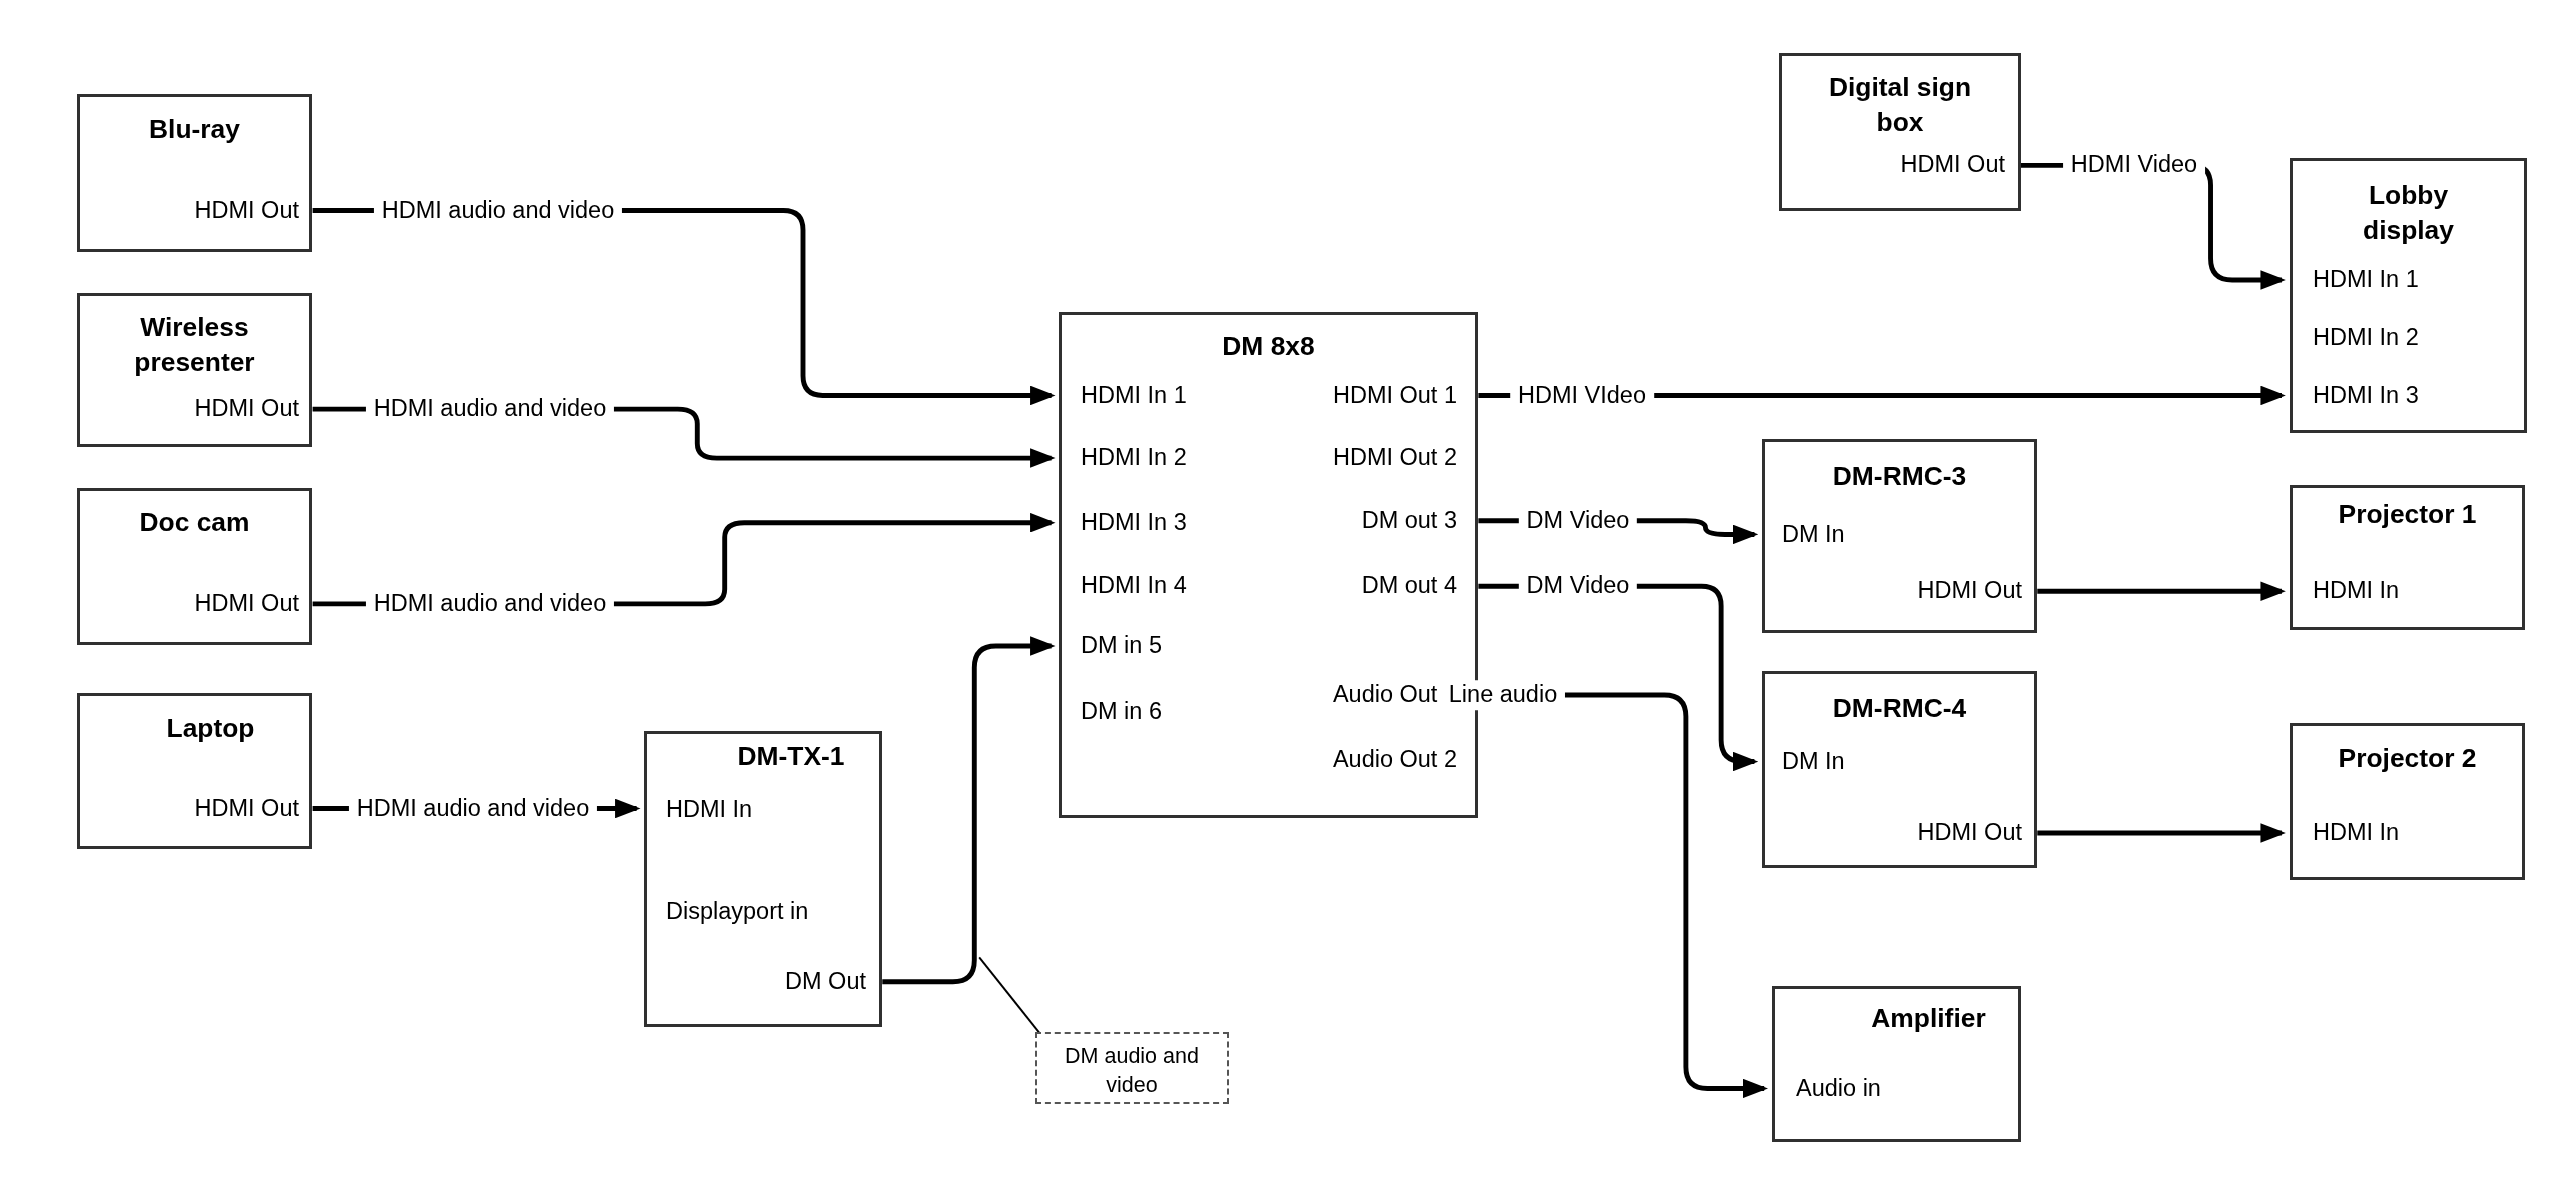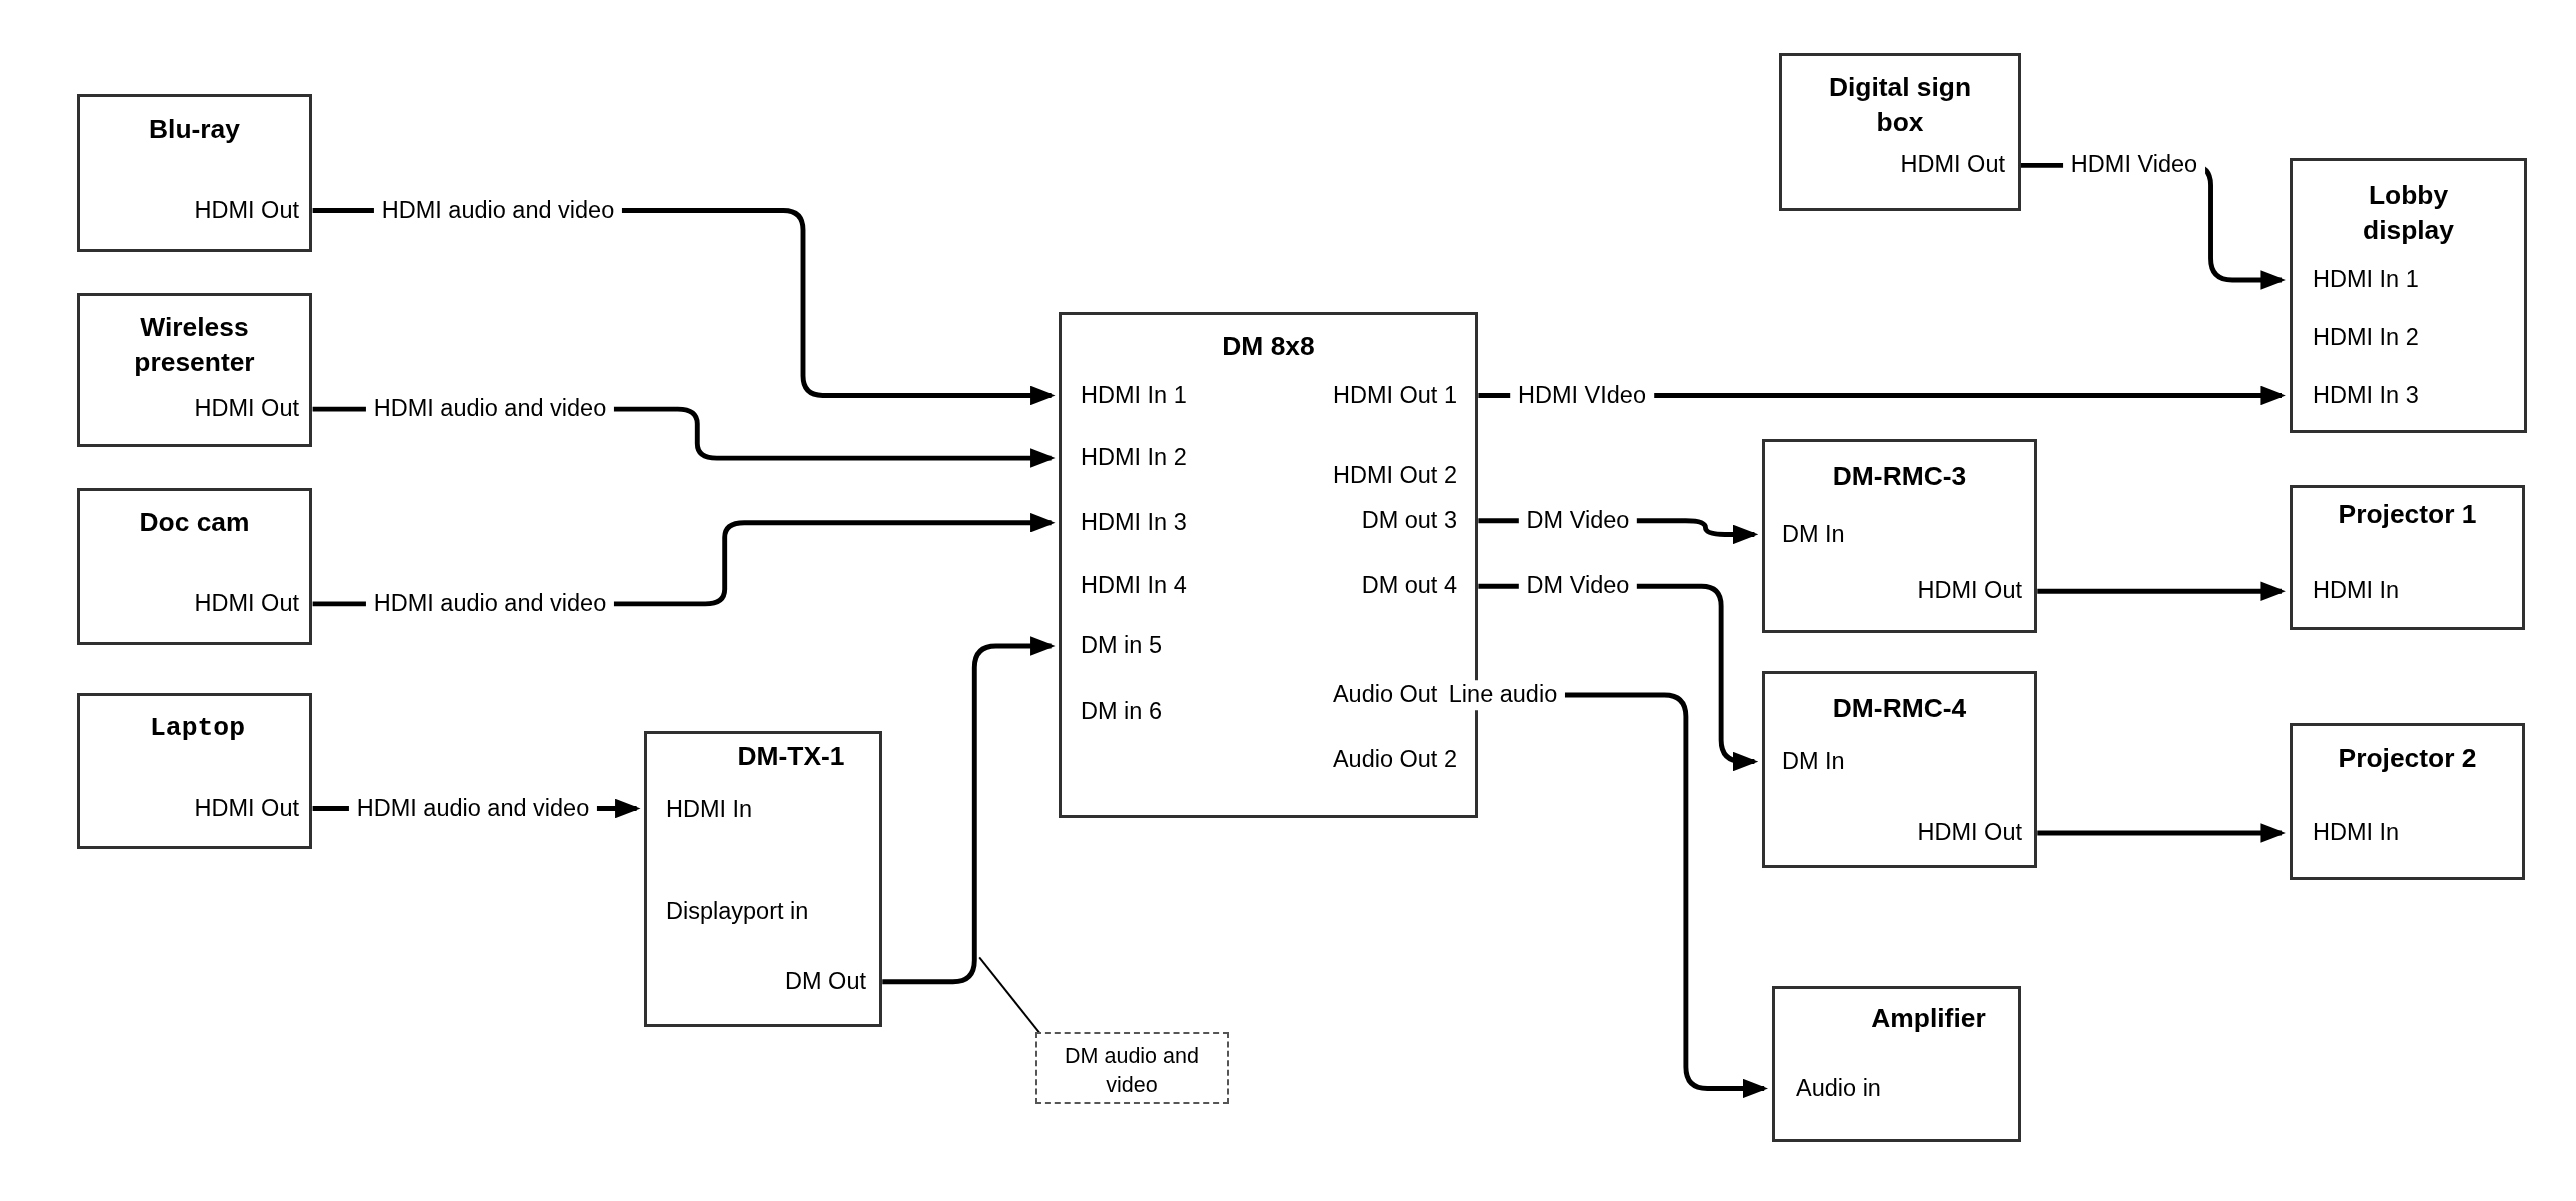--- a/index.html
+++ b/index.html
@@ -96,39 +96,39 @@
     <div>Wireless</div>
     <div>presenter</div>
   </div>
   <div class="port right" style="right:2277px; top:409px;">HDMI Out</div>
 
   <div class="box" style="left:77px; top:488px; width:235px; height:157px;"></div>
   <div class="box-title" style="left:77px; top:505px; width:235px;">Doc cam</div>
   <div class="port right" style="right:2277px; top:604px;">HDMI Out</div>
 
   <div class="box" style="left:77px; top:693px; width:235px; height:156px;"></div>
-  <div class="box-title" style="left:80px; top:711px; width:235px;font-family:Liberation Mono, monospace;">Laptop</div>
+  <div class="box-title" style="left:93px; top:711px; width:235px;">Laptop</div>
   <div class="port right" style="right:2277px; top:809px;">HDMI Out</div>
 
   <div class="box" style="left:644px; top:731px; width:238px; height:296px;"></div>
   <div class="box-title" style="left:672px; top:739px; width:238px;">DM-TX-1</div>
   <div class="port" style="left:666px; top:810px;">HDMI In</div>
   <div class="port" style="left:666px; top:912px;">Displayport in</div>
   <div class="port right" style="right:1710px; top:982px;">DM Out</div>
 
   <div class="box" style="left:1059px; top:312px; width:419px; height:506px;"></div>
   <div class="box-title" style="left:1059px; top:329px; width:419px;">DM 8x8</div>
   <div class="port" style="left:1081px; top:396px;">HDMI In 1</div>
   <div class="port" style="left:1081px; top:458px;">HDMI In 2</div>
   <div class="port" style="left:1081px; top:523px;">HDMI In 3</div>
   <div class="port" style="left:1081px; top:586px;">HDMI In 4</div>
   <div class="port" style="left:1081px; top:646px;">DM in 5</div>
   <div class="port" style="left:1081px; top:712px;">DM in 6</div>
   <div class="port right" style="right:1119px; top:396px;">HDMI Out 1</div>
-  <div class="port right" style="right:1119px; top:476px;">HDMI Out 2</div>
+  <div class="port right" style="right:1119px; top:458px;">HDMI Out 2</div>
   <div class="port right" style="right:1119px; top:521px;">DM out 3</div>
   <div class="port right" style="right:1119px; top:586px;">DM out 4</div>
   <div class="port right" style="right:1119px; top:695px;">Audio Out 1</div>
   <div class="port right" style="right:1119px; top:760px;">Audio Out 2</div>
 
   <div class="box" style="left:1779px; top:53px; width:242px; height:158px;"></div>
   <div class="box-title" style="left:1779px; top:70px; width:242px;">
     <div>Digital sign</div>
     <div>box</div>
   </div>

